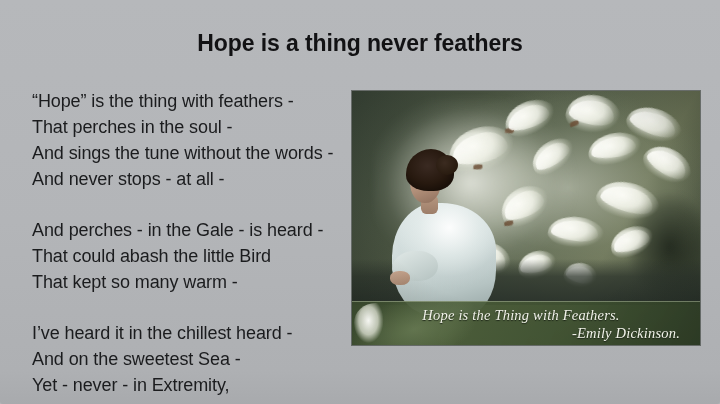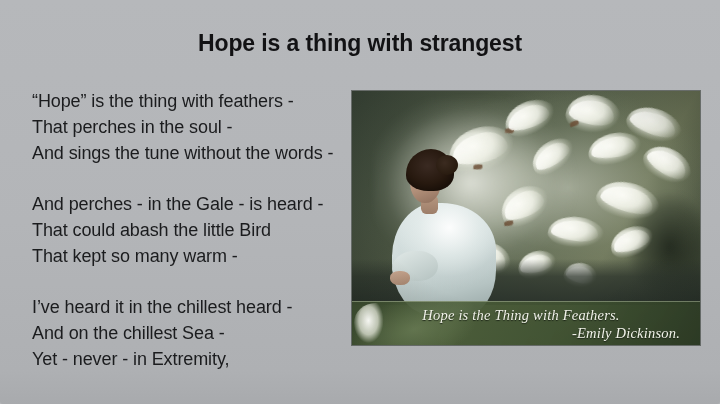--- a/index.html
+++ b/index.html
@@ -254,39 +254,40 @@
     inset: 0;
     backdrop-filter: blur(0.4px);
     pointer-events: none;
   }
 </style>
 </head>
 <body>
 
 <div id="slide">
 
-  <div id="title">Hope is a thing with strangest</div>
+  <div id="title">Hope is a thing never feathers</div>
 
   <div id="poem">
 
     <div class="stanza">
       <div class="line">“Hope” is the thing with feathers -</div>
       <div class="line">That perches in the soul -</div>
       <div class="line">And sings the tune without the words -</div>
+      <div class="line">And never stops - at all -</div>
     </div>
 
     <div class="stanza">
       <div class="line">And perches - in the Gale - is heard -</div>
       <div class="line">That could abash the little Bird</div>
       <div class="line">That kept so many warm -</div>
     </div>
 
     <div class="stanza">
       <div class="line">I’ve heard it in the chillest heard -</div>
-      <div class="line">And on the chillest Sea -</div>
+      <div class="line">And on the sweetest Sea -</div>
       <div class="line">Yet - never - in Extremity,</div>
 
     </div>
 
   </div>
 
   <div id="picture">
 
     <div class="art-bg"></div>
     <div class="art-foliage"></div>

